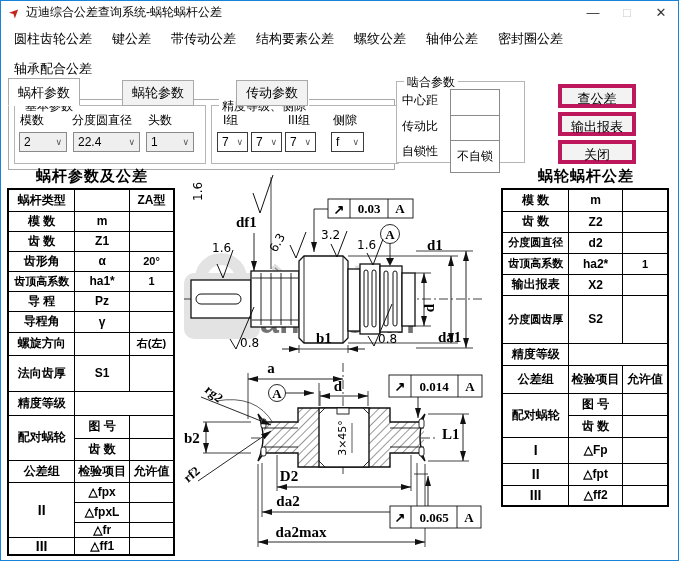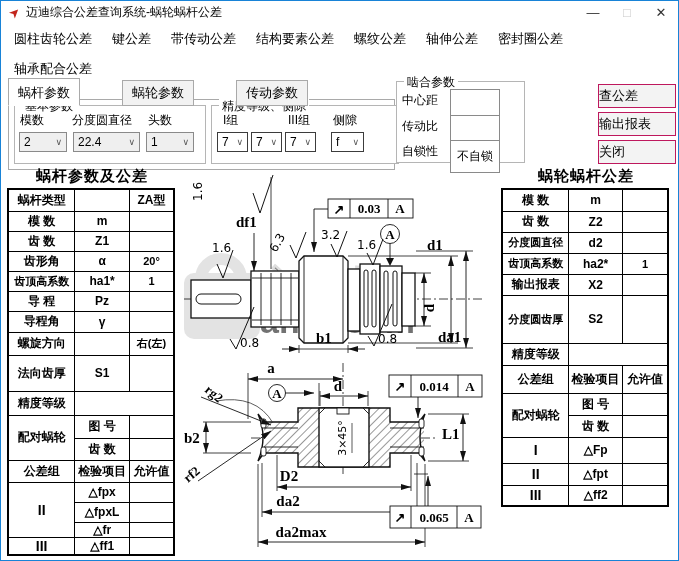--- a/index.html
+++ b/index.html
@@ -26,22 +26,22 @@
   .gbox{position:absolute;border:1px solid #b5b5b5;background:#fff;}
   .glegend{position:absolute;top:-8px;left:7px;background:#fff;padding:0 3px;font-size:12px;white-space:nowrap;}
   .flabel{position:absolute;font-size:12px;white-space:nowrap;}
   .combo{position:absolute;height:20px;border:1px solid #8a8a8a;background:#efefef;font-size:12px;
     display:flex;align-items:center;padding-left:4px;box-sizing:border-box;}
   .combo .arr{margin-left:auto;color:#555;font-size:9px;padding-right:4px;}
   .combo.light{background:#fff;border-color:#3c3c3c;}
   .field{position:absolute;height:33px;border:1px solid #8a8a8a;background:#fff;font-size:12px;
     display:flex;align-items:center;justify-content:center;box-sizing:border-box;}
   
-  .act-btn{position:absolute;left:557px;width:78px;height:24px;background:#f3f3f3;border:1px solid #be185d;
-    font-size:13px;line-height:22px;box-sizing:border-box;margin-left:40px;}
+  .act-btn{position:absolute;left:557px;width:78px;height:24px;background:#f3f3f3;border:4px solid #be185d;
+    font-size:13px;text-align:center;line-height:22px;box-sizing:border-box;}
   
   .tblwrap{position:absolute;z-index:2;}
   .tbl-title{font-size:15px;font-weight:bold;text-align:center;margin:0 0 2px 0;letter-spacing:1px;white-space:nowrap;}
   table.ptable{border-collapse:collapse;table-layout:fixed;width:168px;border:2px solid #000;background:#fff;}
   table.ptable td{border:1px solid #000;font-weight:bold;font-size:12px;text-align:center;
     padding:0;overflow:hidden;white-space:nowrap;}
   td.sym{font-size:13px;}
   
   .diagram{position:absolute;left:175px;top:160px;z-index:1;}
   svg text{fill:#000;}

